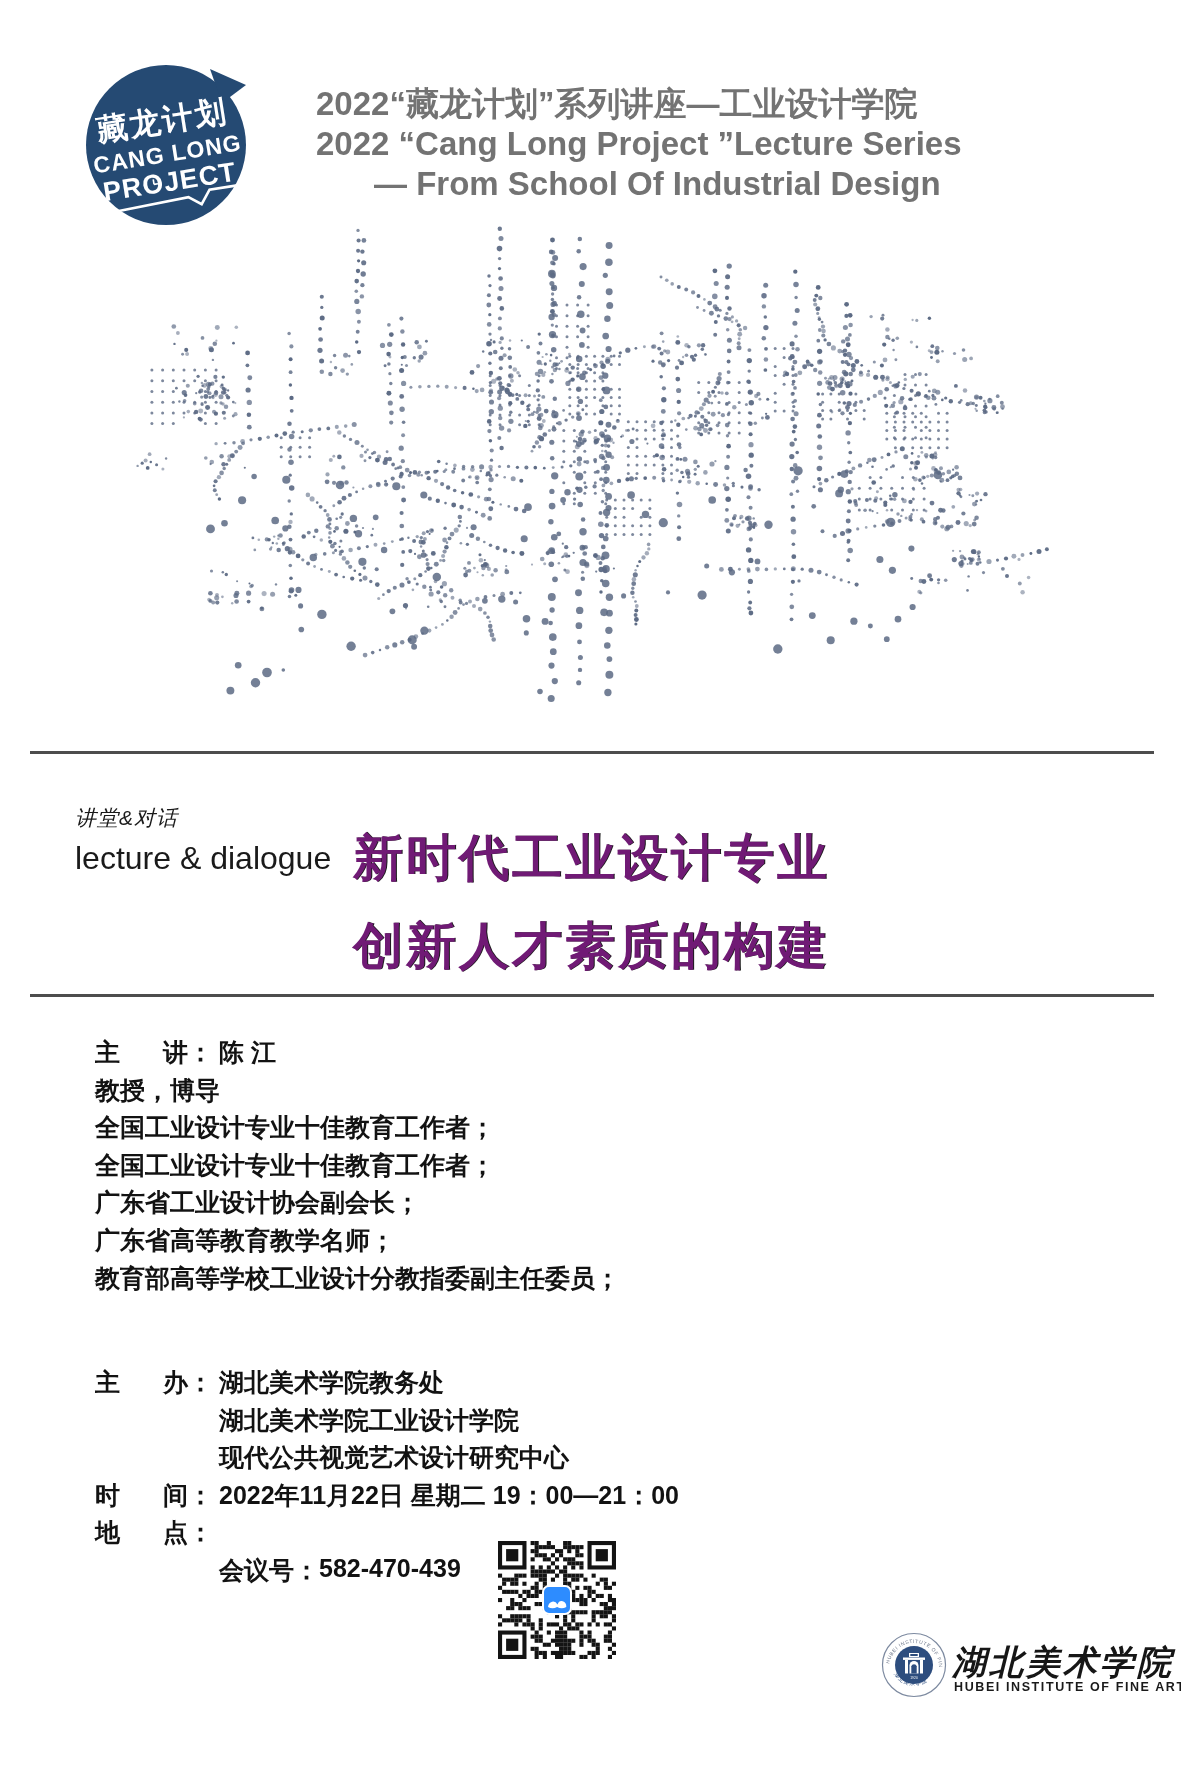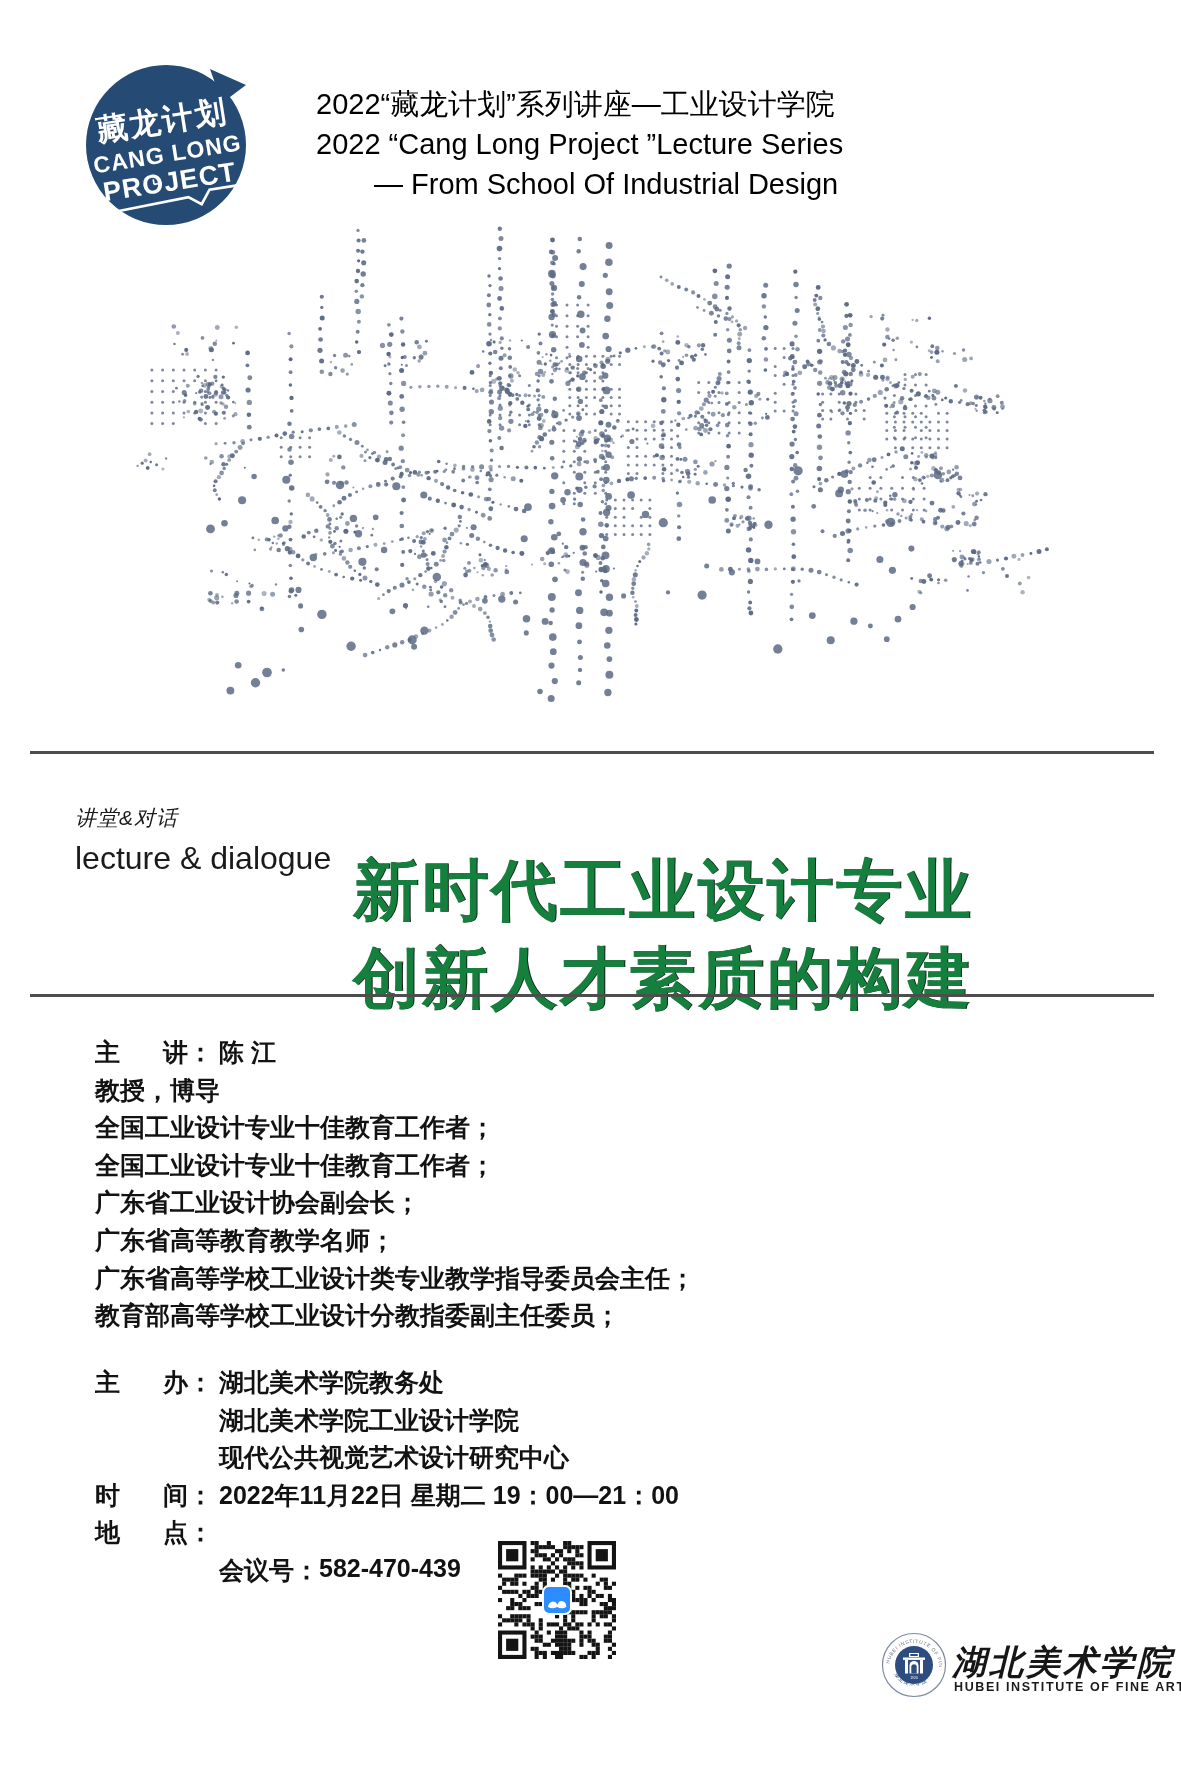--- a/index.html
+++ b/index.html
@@ -6,35 +6,35 @@
   *{box-sizing:border-box;}
   .poster{
     position:relative;width:1181px;height:1771px;margin:0 auto;
     background:#ffffff;overflow:hidden;
     font-family:"Liberation Sans",sans-serif;color:#111;
   }
   .abs{position:absolute;}
   
   .badge{left:80px;top:55px;width:180px;height:180px;}
   .header-block{left:316px;top:84px;line-height:40px;}
-  .header-line{font-size:29px;font-weight:normal;color:#000000;white-space:nowrap;}
+  .header-line{font-size:33px;font-weight:bold;color:#737373;white-space:nowrap;}
   .header-line.indent{padding-left:58px;}
   
   .dot-art{left:95px;top:220px;width:960px;height:510px;}
   
   .rule{left:30px;width:1124px;height:3px;background:#4d4d4d;}
   .rule1{top:751px;}
   .rule2{top:994px;}
   
   .section-label{left:75px;top:804px;color:#1a1a1a;}
   .section-label .zh{font-size:21px;letter-spacing:1px;font-style:italic;}
   .section-label .en{font-size:32px;margin-top:8px;}
   
-  .main-title{left:353px;top:846px;font-weight:900;font-size:66px;
-    line-height:88px;letter-spacing:3px;color:#15803d;white-space:nowrap;
+  .main-title{left:353px;top:814px;font-weight:900;font-size:50px;
+    line-height:88px;letter-spacing:3px;color:#701a75;white-space:nowrap;
     text-shadow:1px 0 0 #1c1c1c;}
   
   .info{left:95px;font-size:25px;font-weight:bold;color:#121212;}
   .speaker-block{top:1036px;}
   .org-block{top:1366px;}
   .info-row{display:flex;align-items:flex-start;height:37.6px;white-space:nowrap;}
   .info-label{display:inline-flex;justify-content:space-between;width:118px;margin-right:6px;flex:none;}
   .info-indent{padding-left:124px;}
   
   .qr{left:498px;top:1541px;width:118px;height:118px;}
@@ -2306,21 +2306,20 @@
         <span>主</span>
         <span>讲：</span>
       </span>
       <span>陈  江</span>
     </div>
     <div class="info-row">教授，博导</div>
     <div class="info-row">全国工业设计专业十佳教育工作者；</div>
     <div class="info-row">全国工业设计专业十佳教育工作者；</div>
     <div class="info-row">广东省工业设计协会副会长；</div>
     <div class="info-row">广东省高等教育教学名师；</div>
-    <div class="info-row">广东省高等学校工业设计类专业教学指导委员会主任；</div>
     <div class="info-row">教育部高等学校工业设计分教指委副主任委员；</div>
   </div>
 
   <div class="abs info org-block">
     <div class="info-row">
       <span class="info-label">
         <span>主</span>
         <span>办：</span>
       </span>
       <span>湖北美术学院教务处</span>

